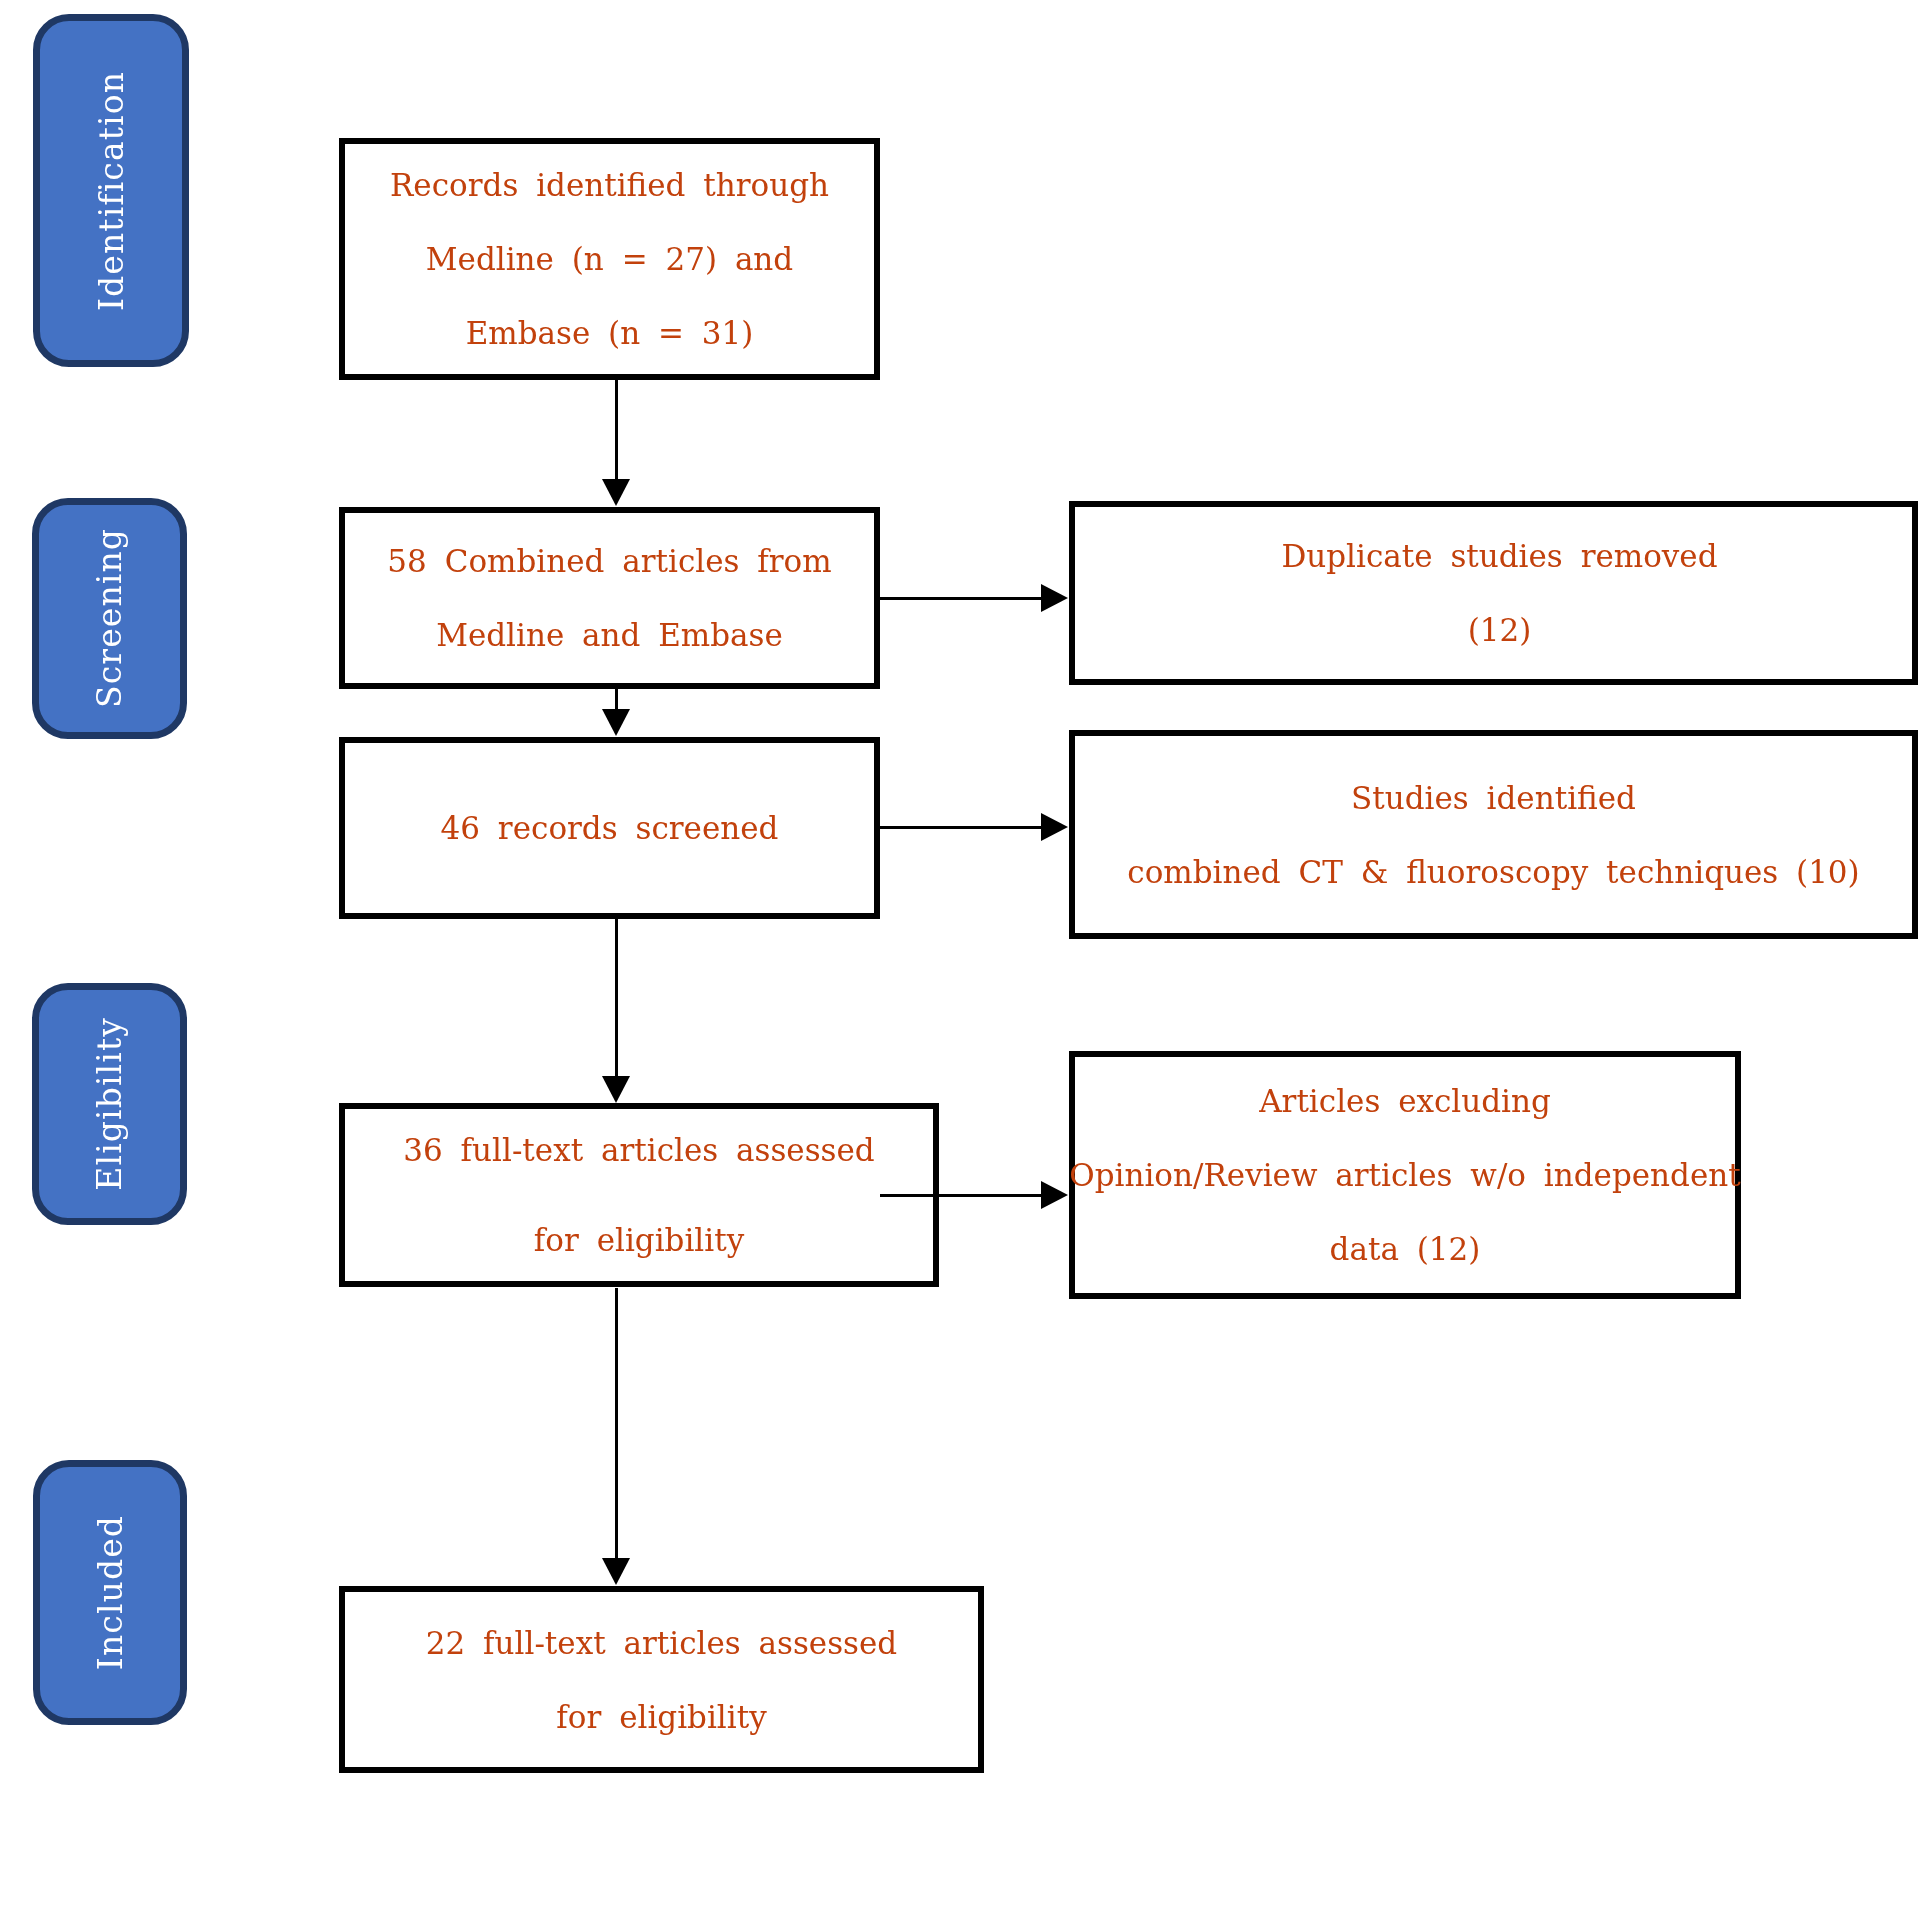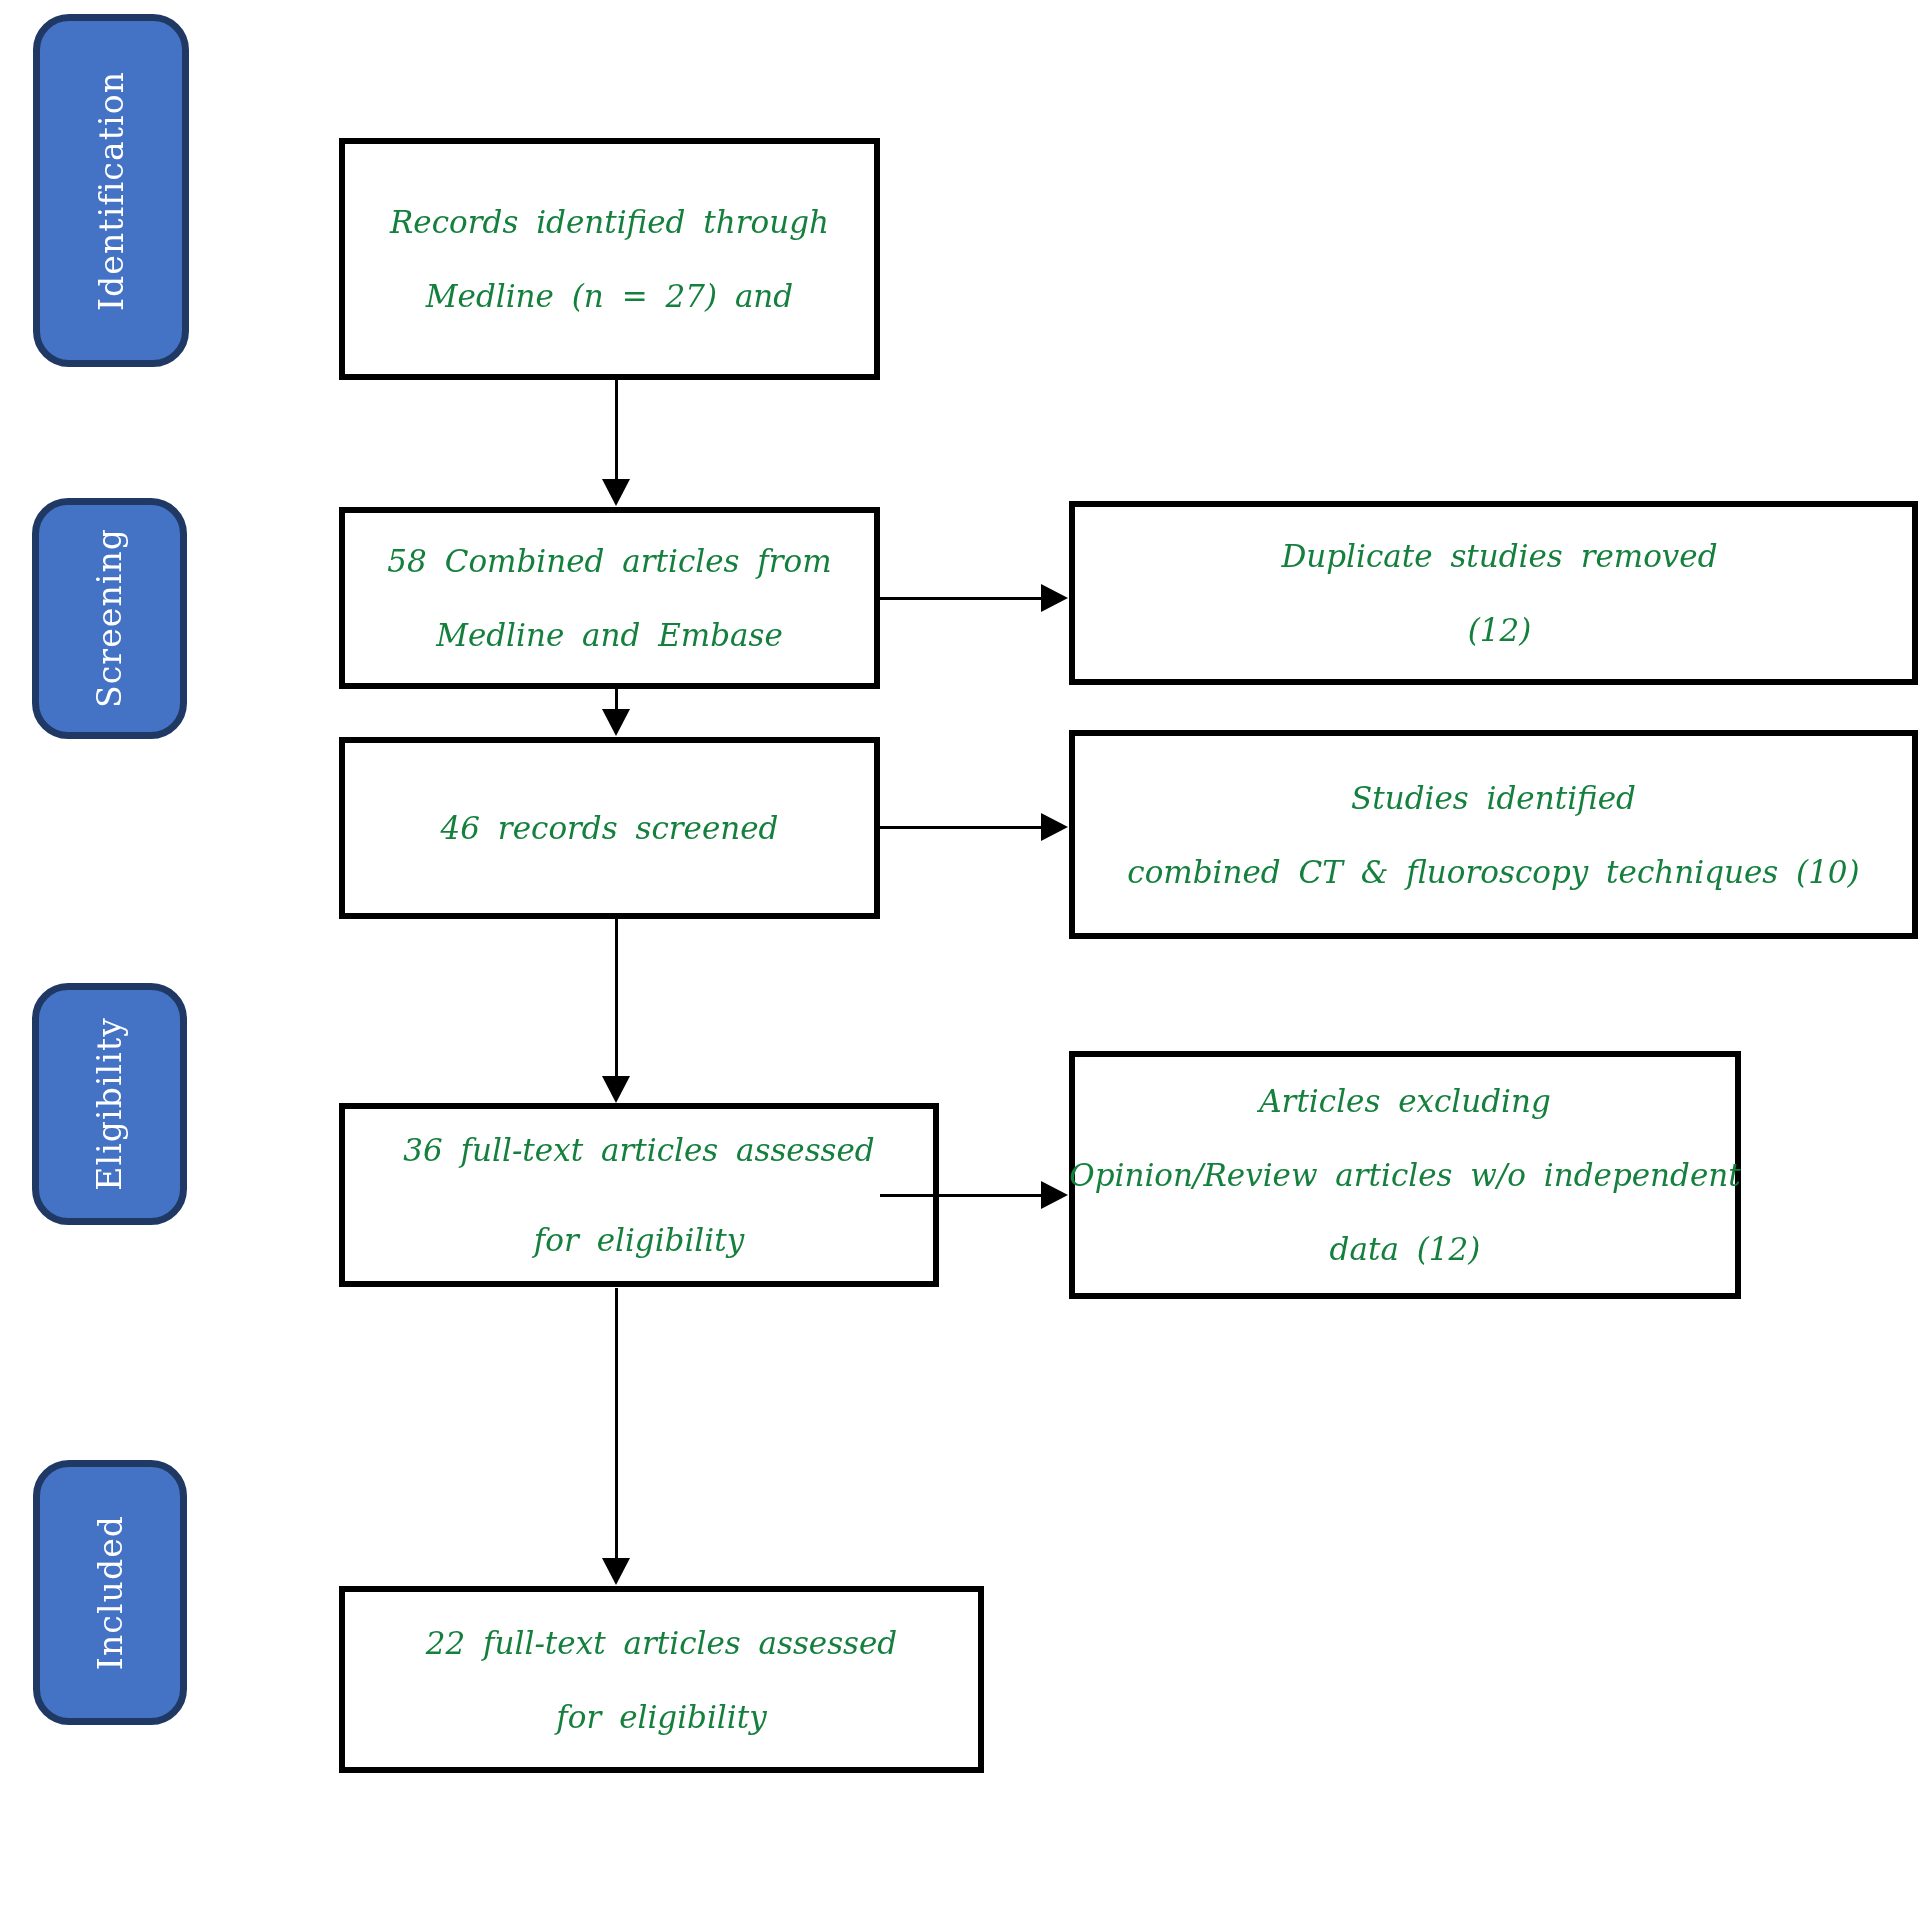--- a/index.html
+++ b/index.html
@@ -48,24 +48,23 @@
     border: 6.9px solid #000000;
     display: flex;
     flex-direction: column;
     align-items: center;
     justify-content: center;
     text-align: center;
   }
   .bline {
     font-size: 31px;
     line-height: 74px;
-    color: #15803d;
+    color: #c2410c;
     word-spacing: 8px;
     white-space: nowrap;
-    font-style: italic;
   }
 
   
   .vline {
     position: absolute;
     width: 2.9px;
     background: #000000;
   }
   .hline {
     position: absolute;
@@ -106,20 +105,21 @@
     <span class="stage-text">Eligibility</span>
   </div>
 
   <div class="stage" style="left:33px; top:1460px; width:154px; height:265px;">
     <span class="stage-text">Included</span>
   </div>
 
   <div class="fbox" style="left:339px; top:138px; width:541px; height:242px;">
     <div class="bline">Records identified through</div>
     <div class="bline">Medline (n = 27) and</div>
+    <div class="bline">Embase (n = 31)</div>
   </div>
 
   <div class="fbox" style="left:339px; top:507px; width:541px; height:182px;text-align:right;">
     <div class="bline">58 Combined articles from</div>
     <div class="bline">Medline and Embase</div>
   </div>
 
   <div class="fbox" style="left:339px; top:737px; width:541px; height:182px;">
     <div class="bline">46 records screened</div>
   </div>

